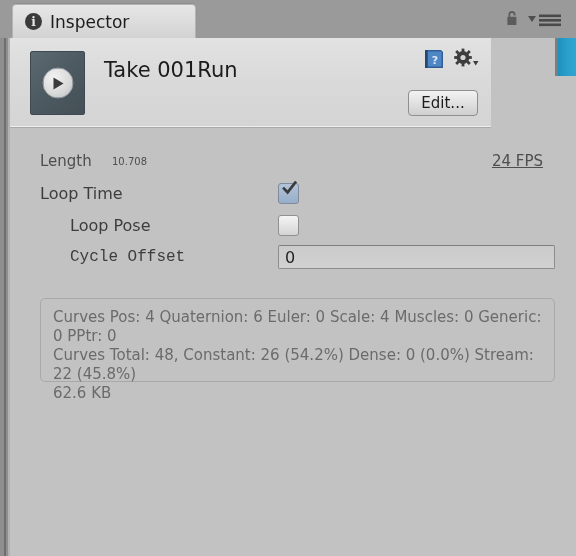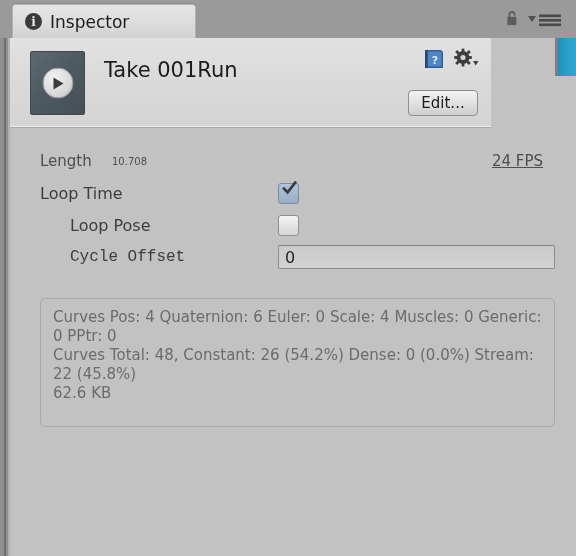--- a/index.html
+++ b/index.html
@@ -315,21 +315,21 @@
     font-family: inherit;
     outline: none;
   }
 
   
   .info-box {
     position: absolute;
     left: 30px;
     top: 170px;
     width: 515px;
-    height: 129px;
+    height: 84px;
     box-sizing: border-box;
     border: 1px solid #a9a9a9;
     border-radius: 5px;
     background: #c2c2c2;
     padding: 9px 12px 0 12px;
   }
   .info-line {
     font-size: 15px;
     line-height: 19px;
     color: #6b6b6b;

